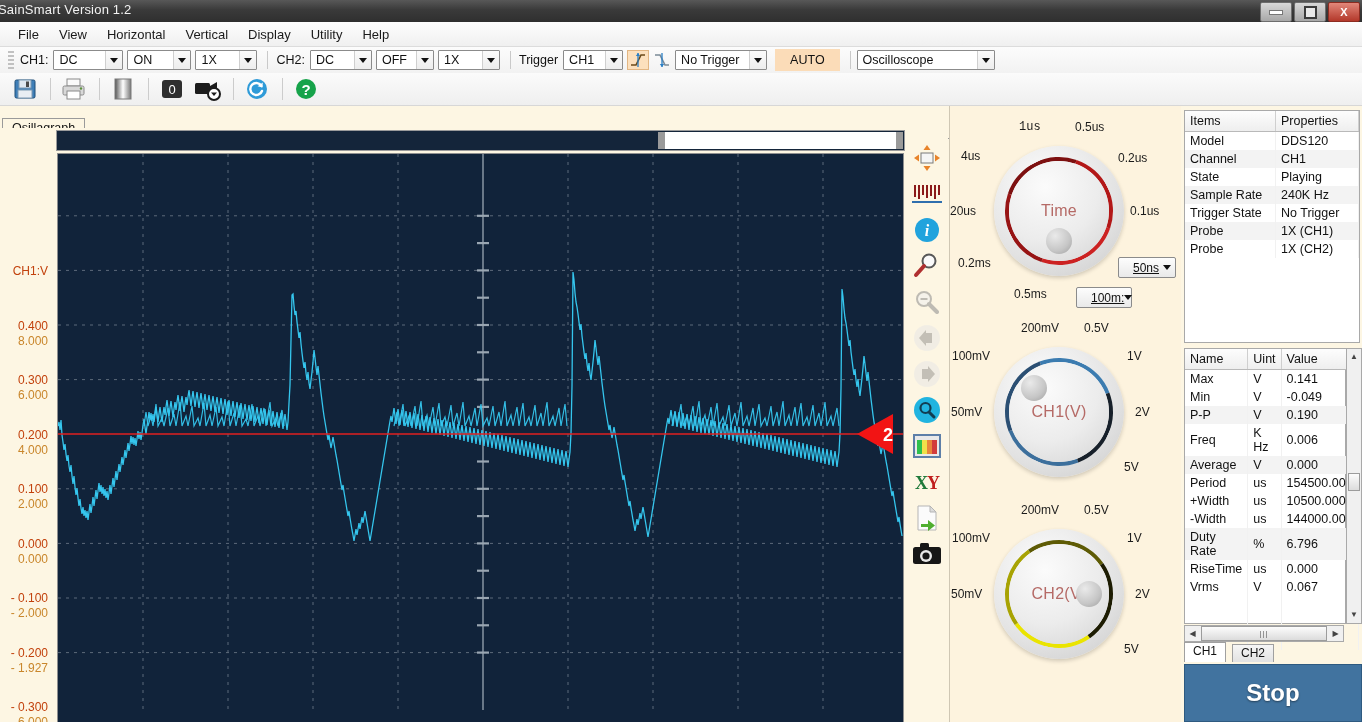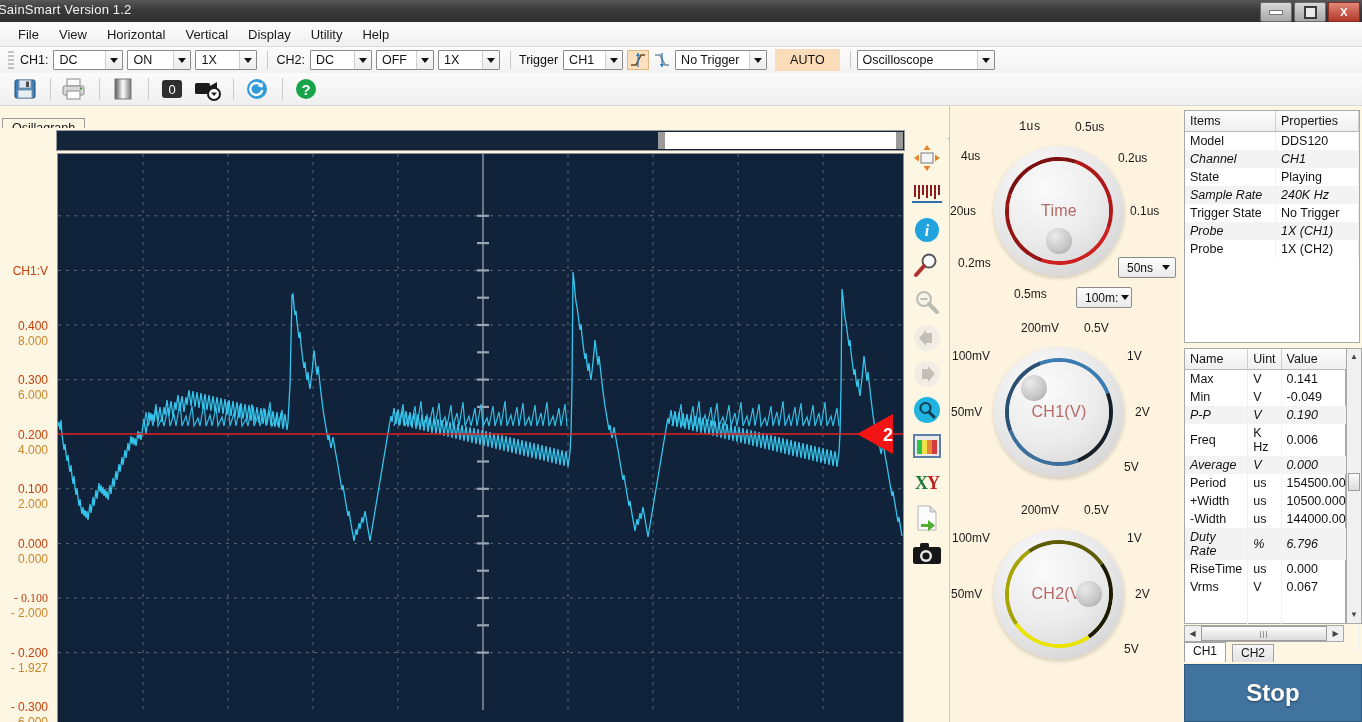--- a/index.html
+++ b/index.html
@@ -157,36 +157,36 @@
   .knob .face span{font-size:16px;color:#b56a66;letter-spacing:.3px;}
   .knob .dot{
     position:absolute;width:26px;height:26px;border-radius:50%;
     background:radial-gradient(circle at 35% 30%,#eaeaea,#c6c6c6 60%,#9e9e9e 100%);
   }
   .klbl{position:absolute;font-size:12px;color:#1b1b1b;white-space:nowrap;}
   .kdrop{
     position:absolute;height:21px;border:1px solid #8b8b8b;border-radius:2px;
     background:linear-gradient(#fdfdfd,#e9e9e9);
     display:inline-flex;align-items:center;font-size:12px;color:#111;
-    padding-left:8px;box-sizing:border-box;
+    padding-left:14px;box-sizing:border-box;text-decoration:underline;
   }
   .kdrop .arrow{margin-left:auto;width:18px;display:flex;align-items:center;justify-content:center;}
   .kdrop .arrow i{display:block;width:0;height:0;border-left:4px solid transparent;border-right:4px solid transparent;border-top:5px solid #111;}
 
   
   .rightcol{position:absolute;left:1182px;top:106px;width:180px;height:616px;background:#fdf6e3;}
   .tbl{position:absolute;left:2px;background:#fff;border:1px solid #a9a9a9;box-sizing:border-box;}
   table{border-collapse:collapse;width:100%;font-size:12.5px;}
   th{
     background:linear-gradient(#fdfdfd,#eeeeee);
     border-right:1px solid #cfcfcf;border-bottom:1px solid #b9b9b9;
     font-weight:normal;text-align:left;padding:3px 5px;color:#111;
   }
   td{padding:2px 5px;color:#111;border-right:1px solid #f1f1f1;}
-  tr.alt td{background:#f3f3f3;font-style:italic;}
+  tr.alt td{background:#f3f3f3;}
 
   .hscroll{
     position:absolute;left:2px;width:160px;height:17px;
     background:#f0f0f0;border:1px solid #a9a9a9;box-sizing:border-box;
     display:flex;align-items:center;
   }
   .hscroll .sbtn{width:15px;height:15px;display:flex;align-items:center;justify-content:center;font-size:8px;color:#444;}
   .hscroll .thumb{
     flex:1;height:13px;margin:0 1px;border:1px solid #9c9c9c;
     background:linear-gradient(#fcfcfc,#dcdcdc);
@@ -469,21 +469,21 @@
       <div class="axlbl ch1c" style="left:0;top:63px;width:48px;">0.400</div>
       <div class="axlbl ch2c" style="left:0;top:78px;width:48px;">8.000</div>
       <div class="axlbl ch1c" style="left:0;top:117px;width:48px;">0.300</div>
       <div class="axlbl ch2c" style="left:0;top:132px;width:48px;">6.000</div>
       <div class="axlbl ch1c" style="left:0;top:172px;width:48px;">0.200</div>
       <div class="axlbl ch2c" style="left:0;top:187px;width:48px;">4.000</div>
       <div class="axlbl ch1c" style="left:0;top:226px;width:48px;">0.100</div>
       <div class="axlbl ch2c" style="left:0;top:241px;width:48px;">2.000</div>
       <div class="axlbl ch1c" style="left:0;top:281px;width:48px;">0.000</div>
       <div class="axlbl ch2c" style="left:0;top:296px;width:48px;">0.000</div>
-      <div class="axlbl ch1c" style="left:0;top:335px;width:48px;font-family:Liberation Serif, serif;">- 0.100</div>
+      <div class="axlbl ch1c" style="left:0;top:335px;width:48px;">- 0.100</div>
       <div class="axlbl ch2c" style="left:0;top:350px;width:48px;">- 2.000</div>
       <div class="axlbl ch1c" style="left:0;top:390px;width:48px;">- 0.200</div>
       <div class="axlbl ch2c" style="left:0;top:405px;width:48px;">- 1.927</div>
       <div class="axlbl ch1c" style="left:0;top:444px;width:48px;">- 0.300</div>
       <div class="axlbl ch2c" style="left:0;top:459px;width:48px;">- 6.000</div>
 
     </div>
 
   </div>
 

